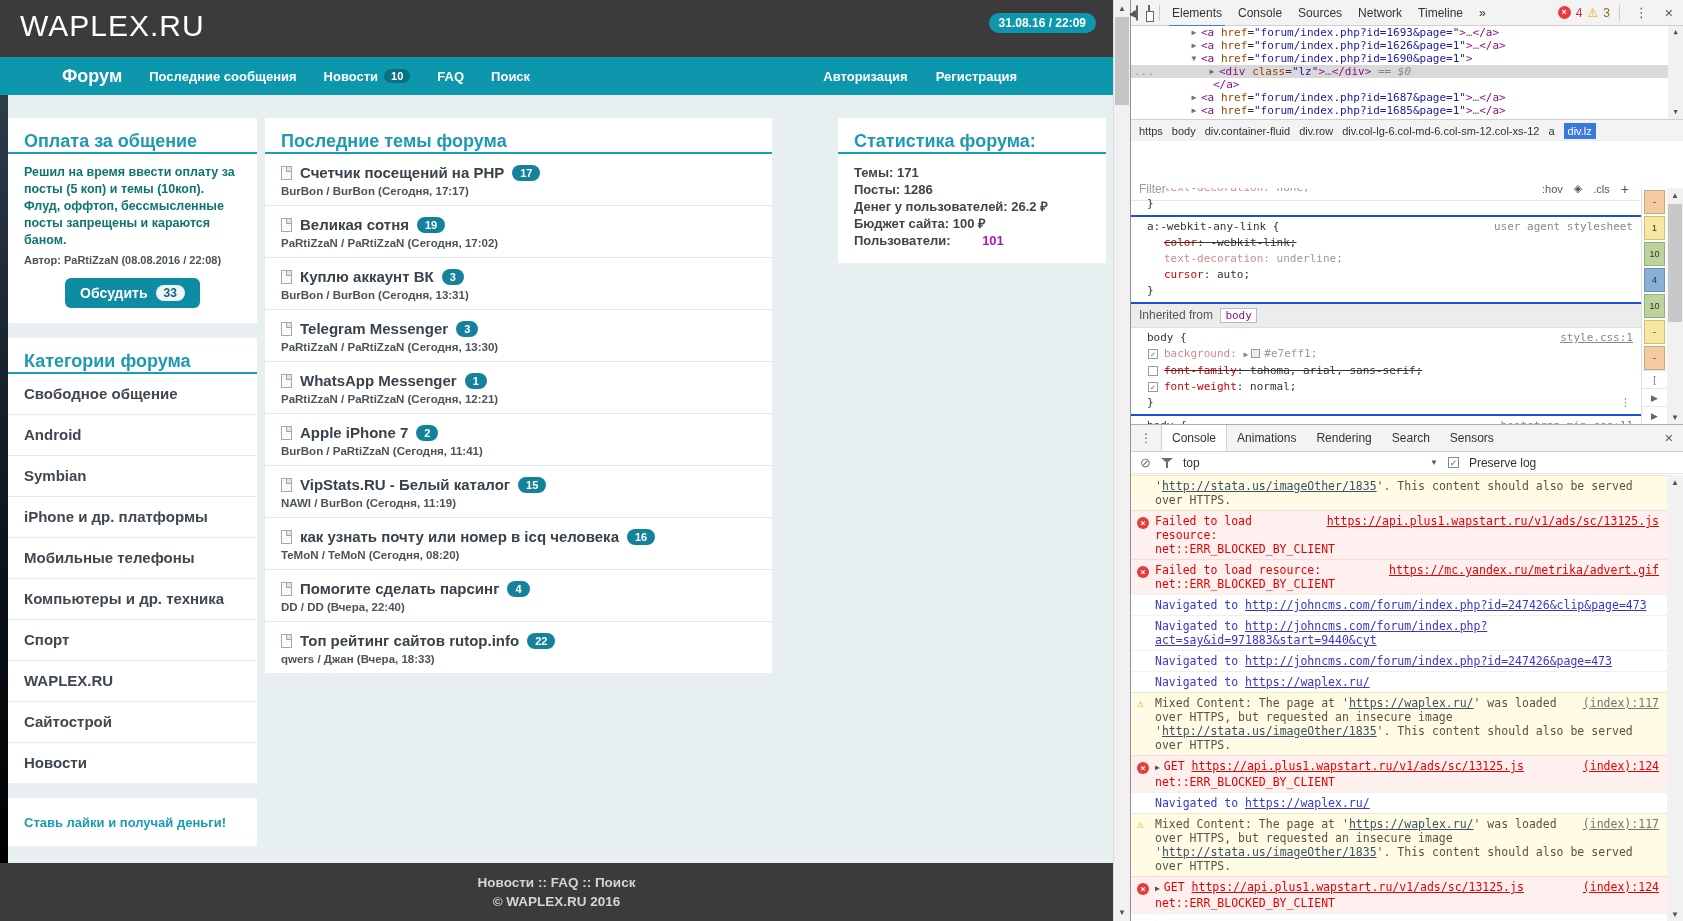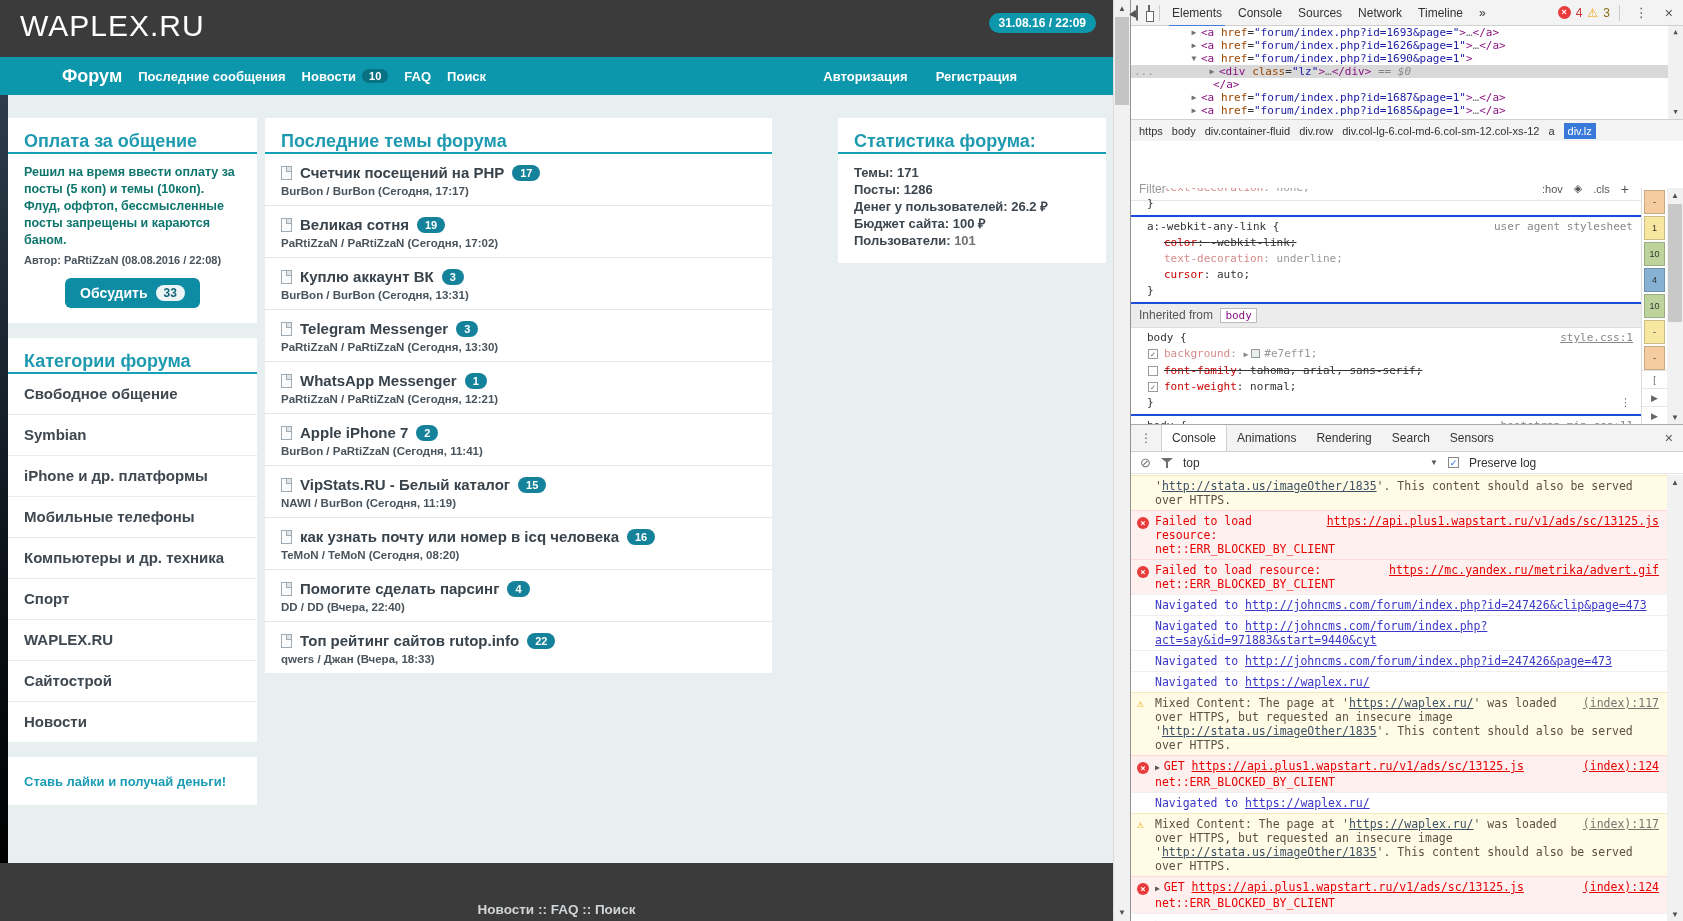--- a/index.html
+++ b/index.html
@@ -9,21 +9,21 @@
 
   
   .site { position:absolute; left:0; top:0; width:1113px; height:921px; background:#e7eff1; overflow:hidden; }
   .bg-strip { position:absolute; left:0; top:57px; width:8px; height:806px;
               background:linear-gradient(180deg,#31404e 0%,#1d2935 30%,#0b1218 65%,#000 100%); }
   .site-header { position:absolute; top:0; left:0; width:100%; height:57px; background:#3b3b3b; }
   .brand { position:absolute; left:20px; top:9px; color:#fff; font-size:30px; letter-spacing:1px; font-weight:400; }
   .date-badge { position:absolute; right:17px; top:13px; background:#0c97ad; color:#fff; font-size:12px;
                 font-weight:bold; padding:3px 10px; border-radius:10px; }
   .site-nav { position:absolute; top:57px; left:0; width:100%; height:38px; background:#0c97ad; }
-  .nav-items { position:absolute; left:62px; top:0; height:100%; display:flex; gap:16px; }
+  .nav-items { position:absolute; left:62px; top:0; height:100%; display:flex; gap:27px; }
   .nav-right { position:absolute; right:96px; top:0; height:100%; display:flex; align-items:center; gap:28px; }
   .nav-item { color:#fff; font-size:13px; font-weight:bold; cursor:pointer; display:flex; align-items:center; }
   .nav-item.em { font-size:18px; }
   .nav-badge { background:#0a7182; color:#fff; font-size:11px; font-weight:bold; border-radius:9px;
                padding:1px 7px; margin-left:6px; }
 
   .site-main { position:absolute; top:95px; left:0; right:0; bottom:58px; }
   .col { position:absolute; top:0; }
   .col-left  { left:8px;   width:249px; }
   .col-mid   { left:265px; width:507px; }
@@ -54,25 +54,25 @@
   .topic-line1 { display:flex; align-items:center; gap:8px; }
   .doc-icon { position:relative; width:11px; height:14px; background:#fbfbfb; border:1px solid #9fabb4; flex:none; }
   .doc-icon::after { content:""; position:absolute; top:0; right:0; width:4px; height:4px; background:#dfe6ea;
                      border-left:1px solid #9fabb4; border-bottom:1px solid #9fabb4; }
   .topic-title { font-size:15px; font-weight:bold; color:#39434c; white-space:nowrap; }
   .topic-badge { background:#15829b; color:#fff; font-size:11px; font-weight:bold; border-radius:10px;
                  padding:2px 8px; flex:none; }
   .topic-meta { font-size:11.5px; font-weight:bold; color:#4a545c; margin-top:4px; }
 
   .stats-body { padding:10px 16px 14px; font-size:13px; font-weight:bold; color:#3c454d; line-height:17px; }
-  .stat-val-link { color:#737373; cursor:pointer; }
+  .stat-val-link { color:#a21caf; cursor:pointer;margin-left:28px; }
 
   .site-footer { position:absolute; bottom:0; left:0; width:100%; height:58px; background:#3b3b3b;
                  color:#d2d6d8; text-align:center; font-weight:bold; font-size:13.5px; padding-top:10px; }
-  .site-footer .line { line-height:19px;margin-top:27px; }
+  .site-footer .line { line-height:19px; }
 
   
   .page-scroll { position:absolute; left:1113px; top:0; width:17px; height:921px; background:#f1f1f1;
                  border-left:1px solid #dcdcdc; }
   .ps-btn { position:absolute; left:0; width:100%; height:17px; color:#505050; font-size:8px;
             display:flex; align-items:center; justify-content:center; cursor:pointer; }
   .ps-btn.up { top:0; } .ps-btn.down { bottom:0; }
   .ps-thumb { position:absolute; top:17px; left:1px; right:1px; height:88px; background:#c4c4c4; cursor:pointer; }
 
   
@@ -253,20 +253,21 @@
             <button class="discuss-btn">
               <span>Обсудить</span>
               <span class="discuss-count">33</span>
             </button>
           </div>
         </section>
         <section class="panel">
           <div class="panel-h">Категории форума</div>
           <div id="cat-list">
               <div class="cat-item">Свободное общение</div>
+              <div class="cat-item">Android</div>
               <div class="cat-item">Symbian</div>
               <div class="cat-item">iPhone и др. платформы</div>
               <div class="cat-item">Мобильные телефоны</div>
               <div class="cat-item">Компьютеры и др. техника</div>
               <div class="cat-item">Спорт</div>
               <div class="cat-item">WAPLEX.RU</div>
               <div class="cat-item">Сайтострой</div>
               <div class="cat-item">Новости</div>
             </div>
         </section>

